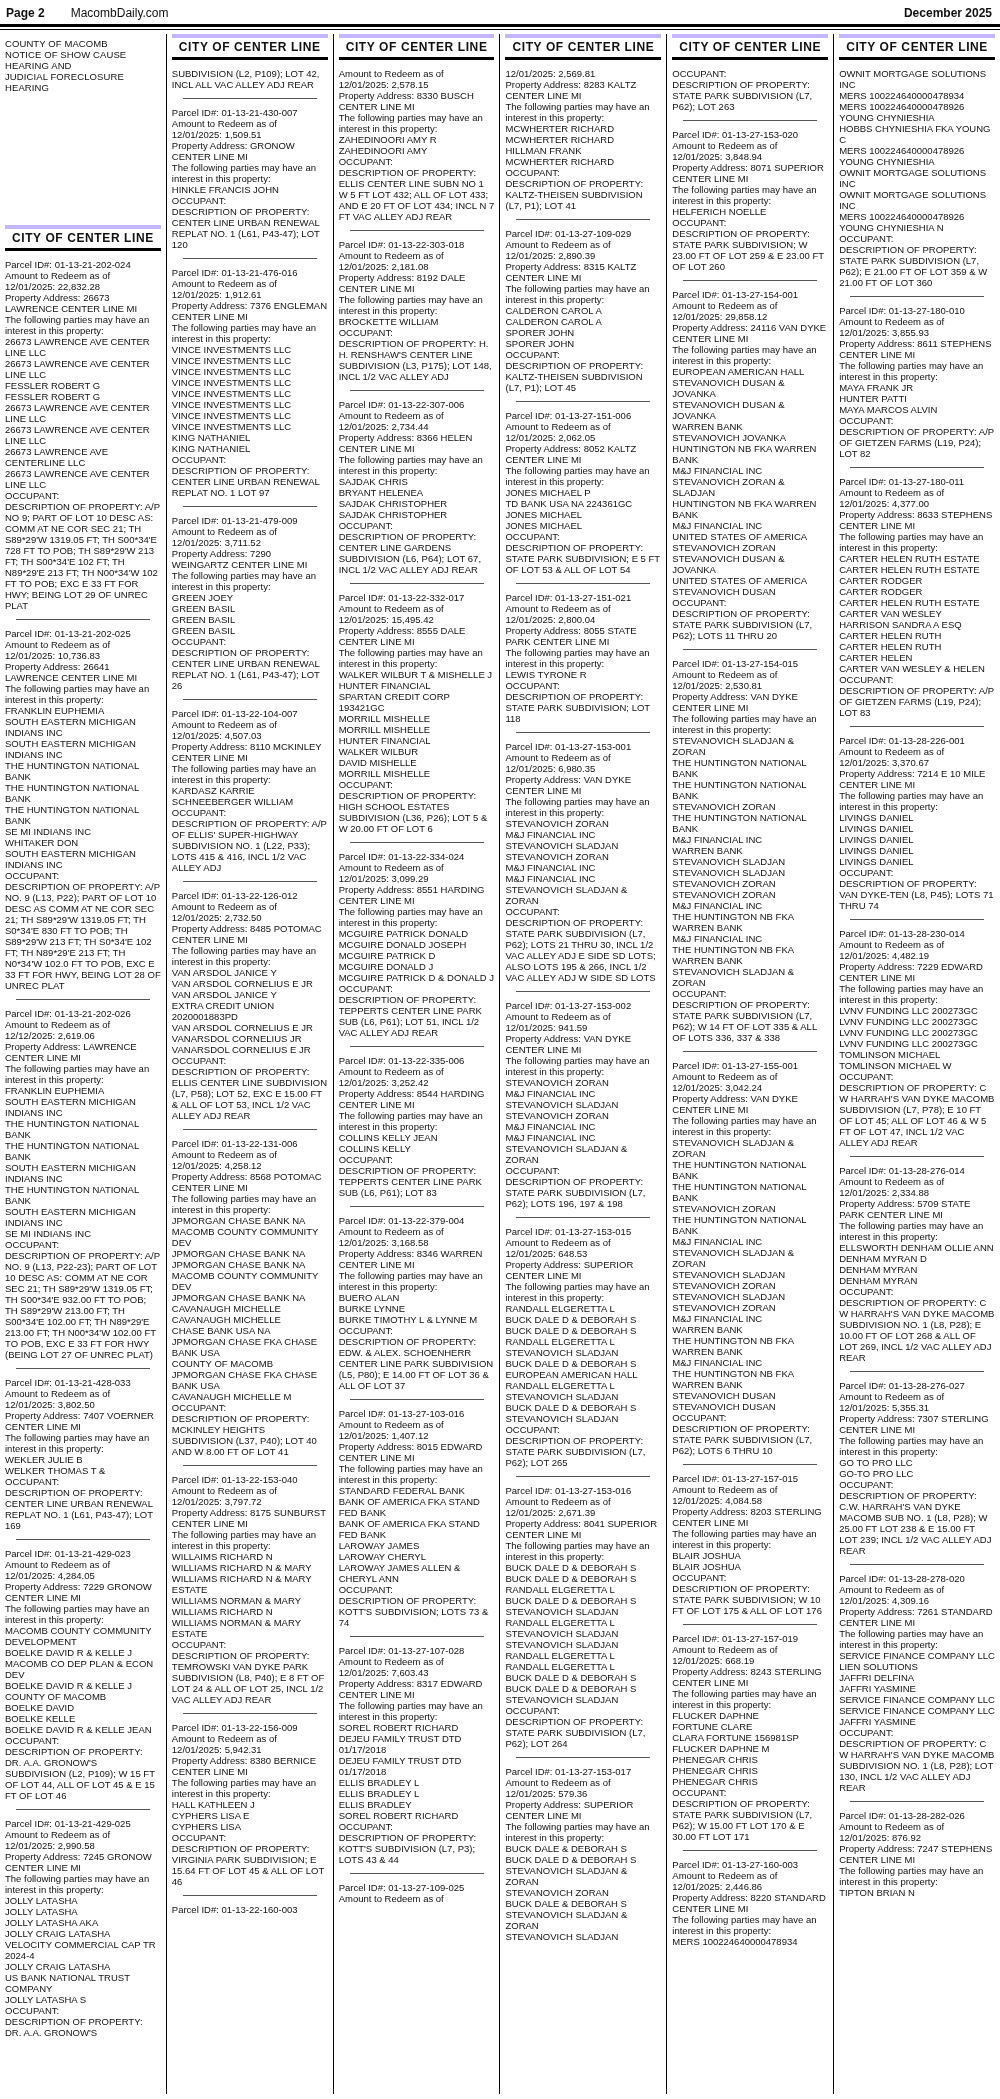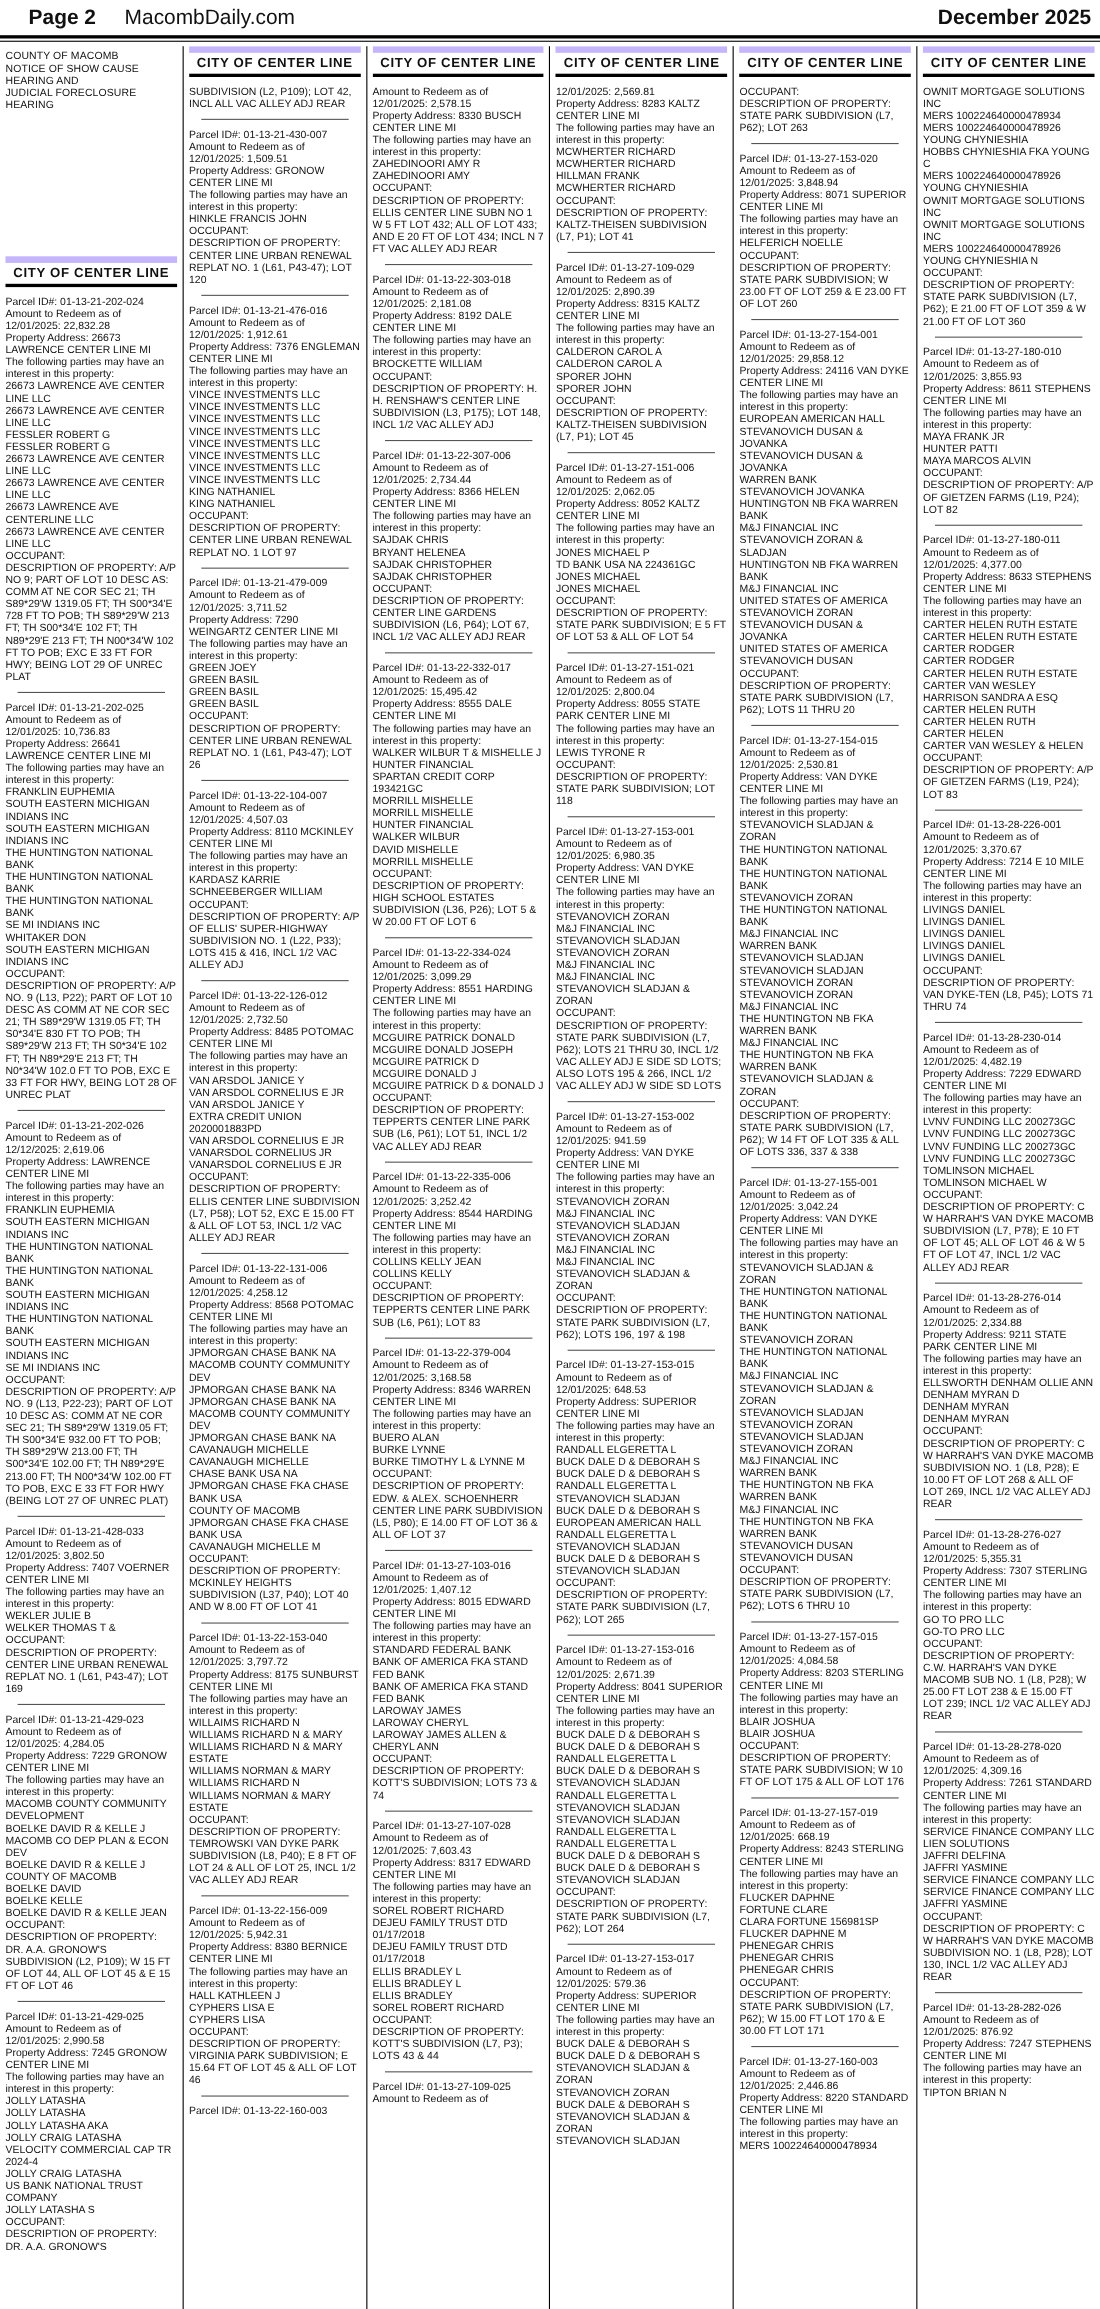--- a/index.html
+++ b/index.html
@@ -1,28 +1,28 @@
 <!DOCTYPE html>
 <html><head>
 <meta charset="utf-8">
 <style>
   html,body{margin:0;padding:0;background:#fff;}
   body{width:1000px;height:2099px;overflow:hidden;font-family:"Liberation Sans",sans-serif;color:#111;}
-  .masthead{display:flex;justify-content:space-between;align-items:baseline;padding:6px 8px 4px 6px;font-size:19px;margin-left:20px;}
+  .masthead{display:flex;justify-content:space-between;align-items:baseline;padding:6px 8px 4px 6px;font-size:12px;}
   .masthead .left{display:flex;gap:10px;align-items:baseline;}
   .page-label{font-weight:bold;}
   .site-name{font-weight:normal;padding-left:16px;}
   .issue-date{font-weight:bold;}
   .rule-double{height:2px;border-top:3px solid #000;border-bottom:1px solid #000;margin:0;}
   .cols{display:flex;height:2060px;overflow:hidden;padding-top:4px;}
   .notice-column{width:166px;flex:1 1 0;padding:0 5px;overflow:hidden;border-left:1px solid #000;}
   .notice-column:first-child{border-left:none;}
   .county-notice{margin:4px 0 132px 0;}
   .county-notice .text-line{font-size:9.5px;line-height:11px;letter-spacing:0.1px;}
-  .section-header{border-top:6px solid #c4b5fd;border-bottom:3px solid #000;text-align:center;font-weight:bold;font-size:12px;letter-spacing:0.6px;padding:2px 0 3px 0;margin:0 0 8px 0;}
+  .section-header{border-top:4px solid #c4b5fd;border-bottom:3px solid #000;text-align:center;font-weight:bold;font-size:12px;letter-spacing:0.6px;padding:2px 0 3px 0;margin:0 0 8px 0;}
   .parcel-block{margin:0;}
   .text-line{font-size:9.5px;line-height:11px;letter-spacing:0;word-spacing:0;}
   .block-separator{border-top:1px solid #555;width:86%;margin:8px auto 8px auto;height:0;}
 </style>
 </head>
 <body>
 
 <div class="masthead">
   <div class="left">
     <span class="page-label">Page 2</span>
@@ -734,21 +734,21 @@
         <div class="text-line">LVNV FUNDING LLC 200273GC</div>
         <div class="text-line">TOMLINSON MICHAEL</div>
         <div class="text-line">TOMLINSON MICHAEL W</div>
         <div class="text-line">OCCUPANT:</div>
         <div class="text-line">DESCRIPTION OF PROPERTY: C W HARRAH'S VAN DYKE MACOMB SUBDIVISION (L7, P78); E 10 FT OF LOT 45; ALL OF LOT 46 &amp; W 5 FT OF LOT 47, INCL 1/2 VAC ALLEY ADJ REAR</div>
       </div>
       <div class="block-separator"></div>
       <div class="parcel-block">
         <div class="text-line">Parcel ID#: 01-13-28-276-014</div>
         <div class="text-line">Amount to Redeem as of 12/01/2025: 2,334.88</div>
-        <div class="text-line">Property Address: 9211 STATE PARK CENTER LINE MI</div>
+        <div class="text-line">Property Address: 5709 STATE PARK CENTER LINE MI</div>
         <div class="text-line">The following parties may have an interest in this property:</div>
         <div class="text-line">ELLSWORTH DENHAM OLLIE ANN</div>
         <div class="text-line">DENHAM MYRAN D</div>
         <div class="text-line">DENHAM MYRAN</div>
         <div class="text-line">DENHAM MYRAN</div>
         <div class="text-line">OCCUPANT:</div>
         <div class="text-line">DESCRIPTION OF PROPERTY: C W HARRAH'S VAN DYKE MACOMB SUBDIVISION NO. 1 (L8, P28); E 10.00 FT OF LOT 268 &amp; ALL OF LOT 269, INCL 1/2 VAC ALLEY ADJ REAR</div>
       </div>
       <div class="block-separator"></div>
       <div class="parcel-block">

